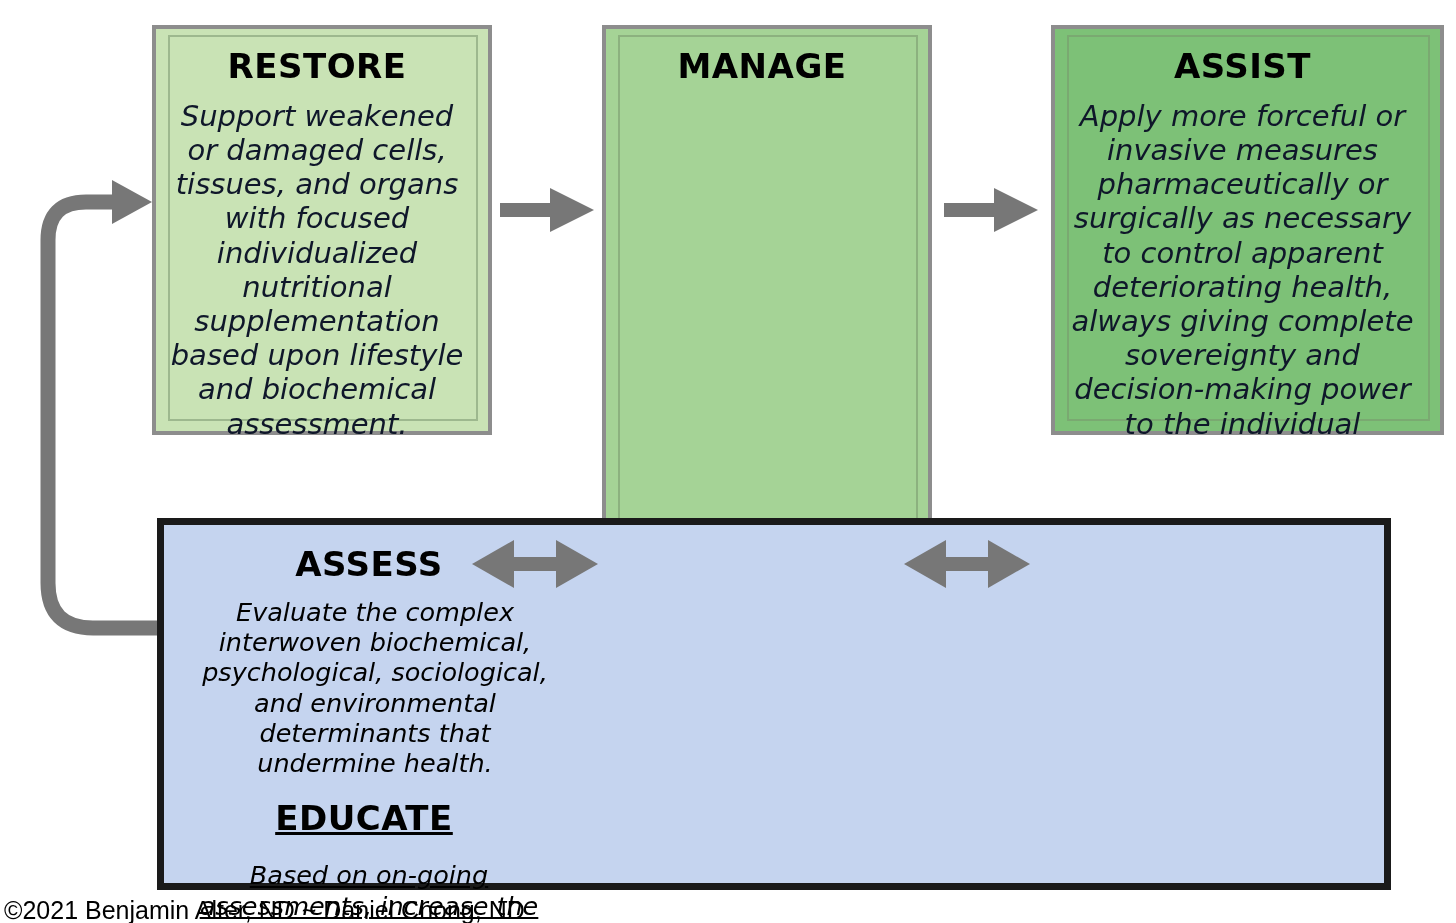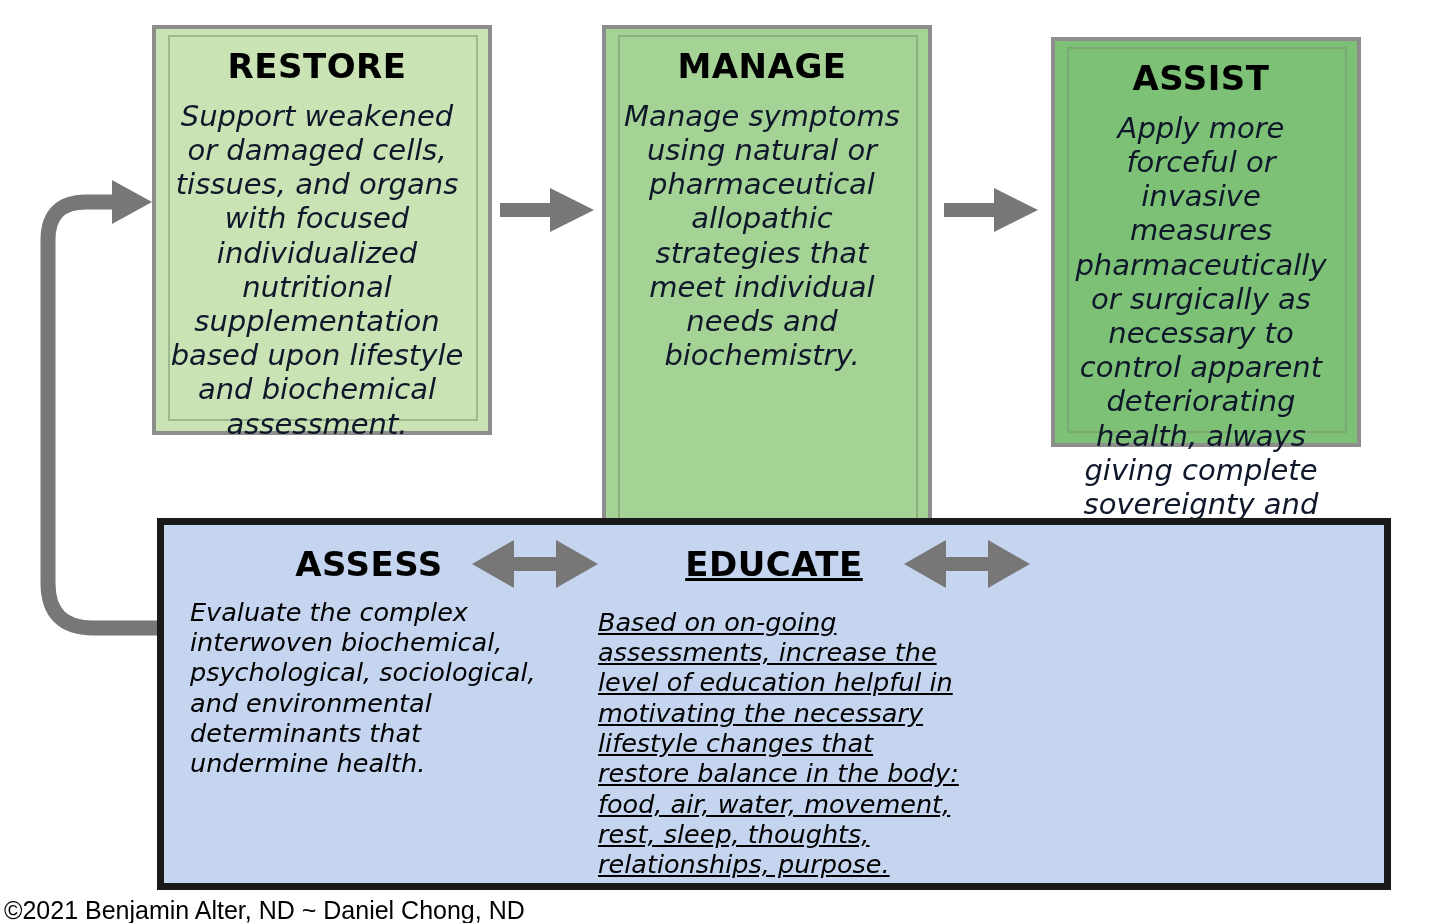--- a/index.html
+++ b/index.html
@@ -32,21 +32,21 @@
   .green-box .inner {
     box-sizing: border-box;
     width: 100%;
     height: 100%;
     border: 2px solid rgba(120,150,110,0.55);
     padding: 8px 12px 0 0;
   }
 
   .gb-restore { left: 152px; top: 25px;  width: 340px; height: 410px; background: #c9e3b5; }
   .gb-manage  { left: 602px; top: 25px;  width: 330px; height: 522px; background: #a5d396; }
-  .gb-assist  { left: 1051px; top: 37px; width: 310px; height: 410px; background: #7dc177; }
+  .gb-assist  { left: 1051px; top: 25px; width: 393px; height: 410px; background: #7dc177; }
 
   .box-title {
     font-weight: bold;
     font-size: 34px;
     letter-spacing: 0.5px;
     color: #000000;
     text-align: center;
     line-height: 1.05;
     margin: 4px 0 14px 0;
   }
@@ -63,20 +63,21 @@
   .blue-panel {
     position: absolute;
     left: 157px;
     top: 518px;
     width: 1234px;
     height: 372px;
     box-sizing: border-box;
     background: #c5d4ef;
     border: 7px solid #1a1a1a;
     display: flex;
+    flex-direction: column;
   }
   .blue-col {
     position: relative;
     box-sizing: border-box;
     padding: 0 14px;
     flex: 0 0 auto;
   }
   .bc-assess  { width: 410px; }
   .bc-educate { width: 400px; text-decoration: underline; }
   .bc-empower { width: 410px; }
@@ -89,21 +90,21 @@
     text-align: center;
     line-height: 1.05;
     margin: 22px 0 14px 0;
   }
   .blue-body {
     font-style: italic;
     font-size: 25.5px;
     line-height: 1.19;
     color: #000000;
     white-space: pre-line;
-    text-align: left;
+    text-align: center;
     padding-left: 12px;
   }
   .bc-educate .blue-body { padding-left: 10px; margin-top: 24px; }
   .bc-empower .blue-body { padding-left: 8px; }
 
   
   .arrow-right {
     position: absolute;
     width: 96px;
     height: 56px;
@@ -152,21 +153,20 @@
   <div class="green-box gb-restore">
     <div class="inner">
       <div class="box-title">RESTORE</div>
       <div class="box-body">Support weakened or damaged cells, tissues, and organs with focused individualized nutritional supplementation based upon lifestyle and biochemical assessment.</div>
     </div>
   </div>
 
   <div class="green-box gb-manage">
     <div class="inner">
       <div class="box-title">MANAGE</div>
-      <div class="box-body">Manage symptoms using natural or pharmaceutical allopathic strategies that meet individual needs and biochemistry.</div>
     </div>
   </div>
 
   <div class="green-box gb-assist">
     <div class="inner">
       <div class="box-title">ASSIST</div>
       <div class="box-body">Apply more forceful or invasive measures pharmaceutically or surgically as necessary to control apparent deteriorating health, always giving complete sovereignty and decision-making power to the individual</div>
     </div>
   </div>
 

